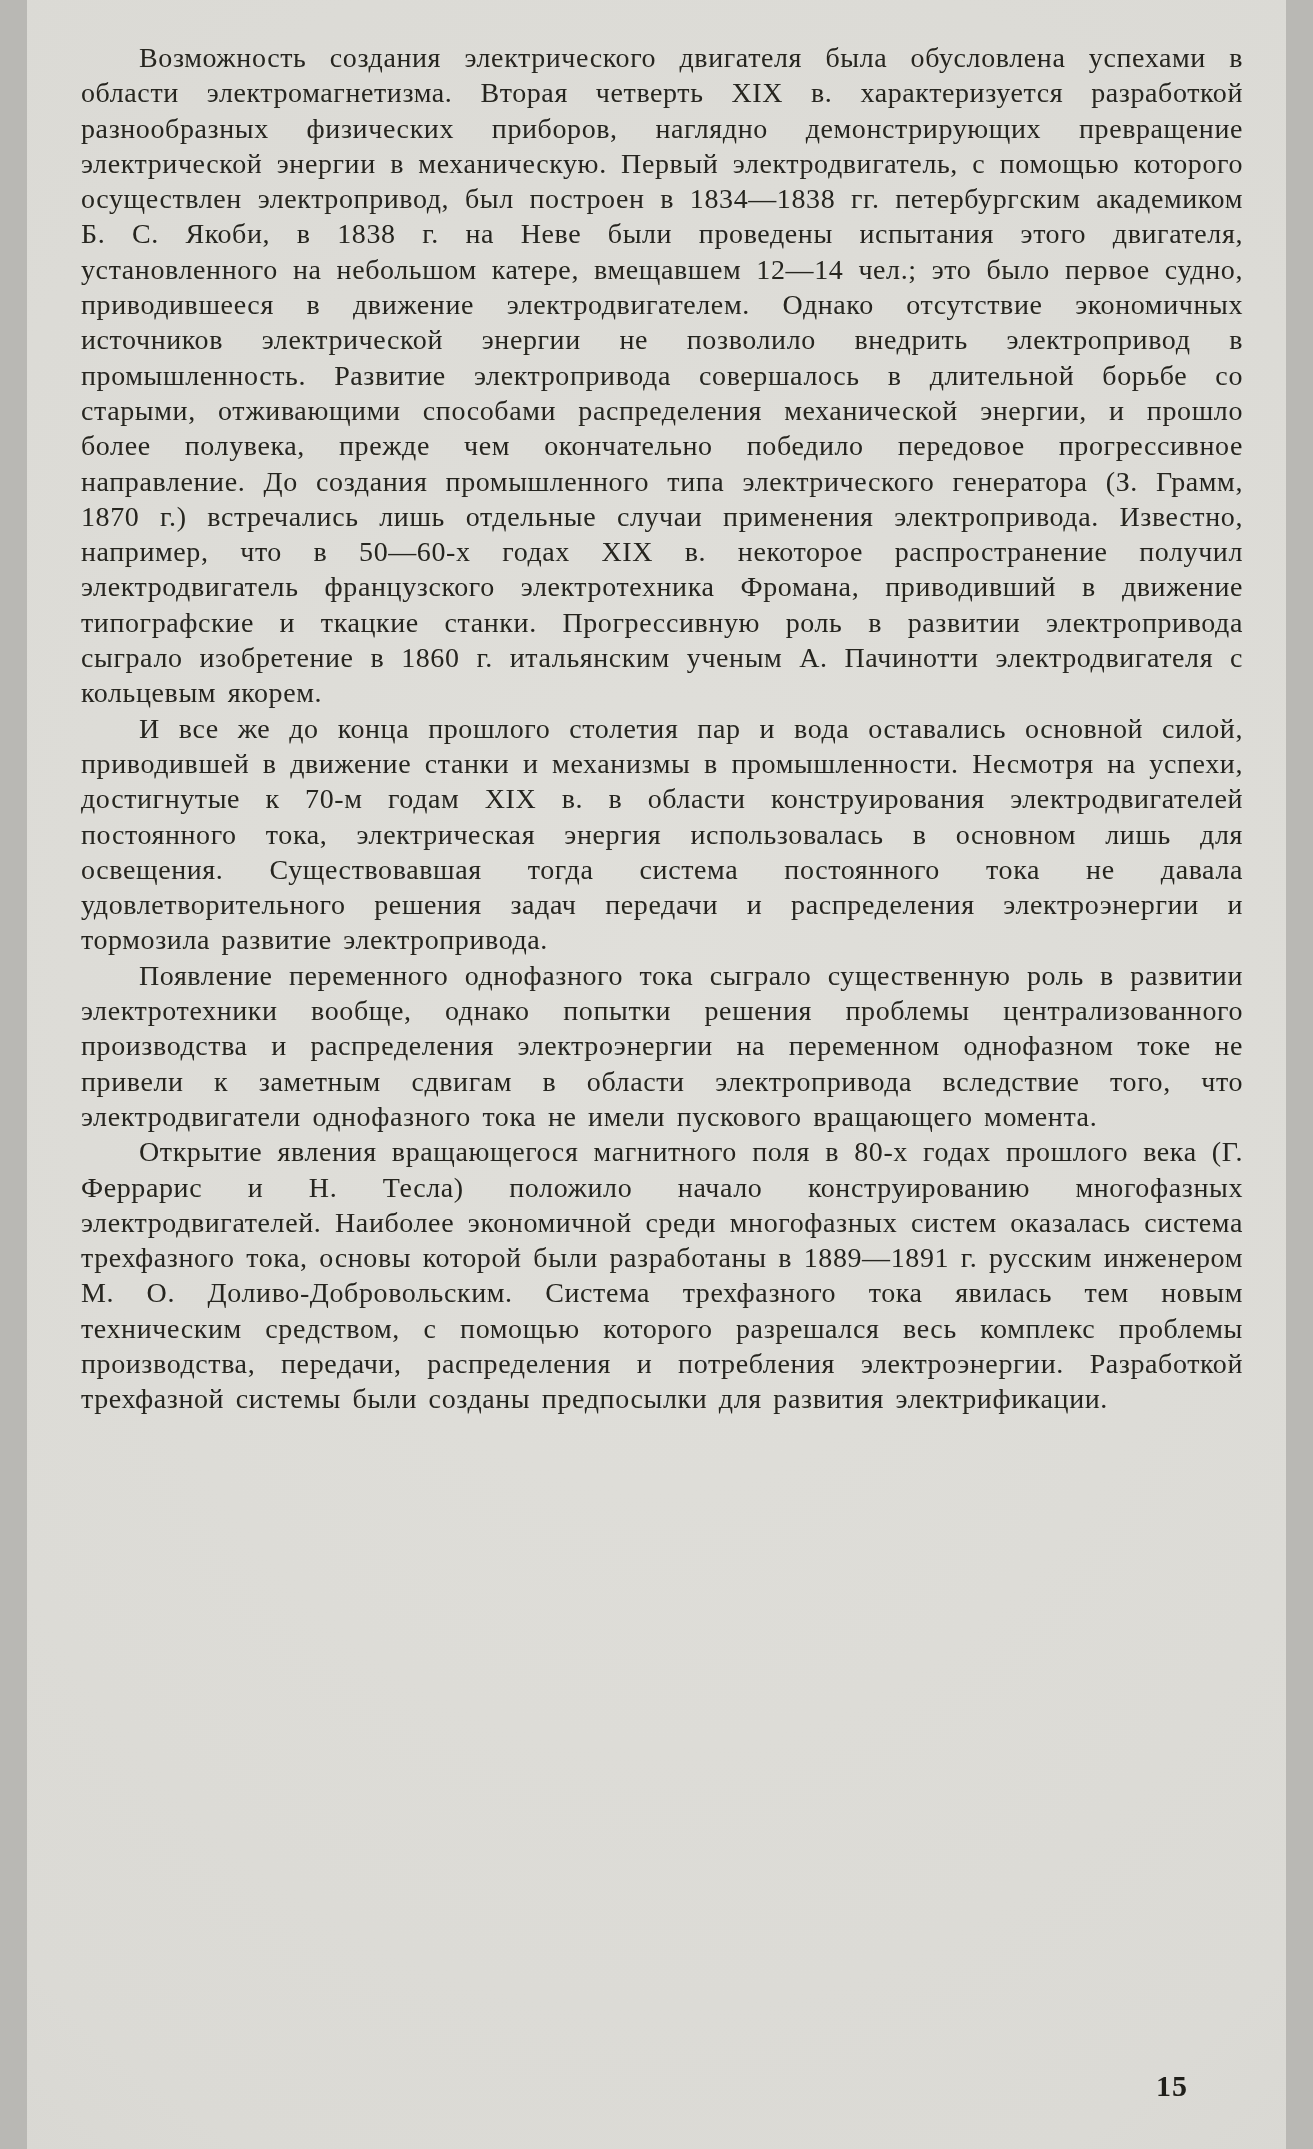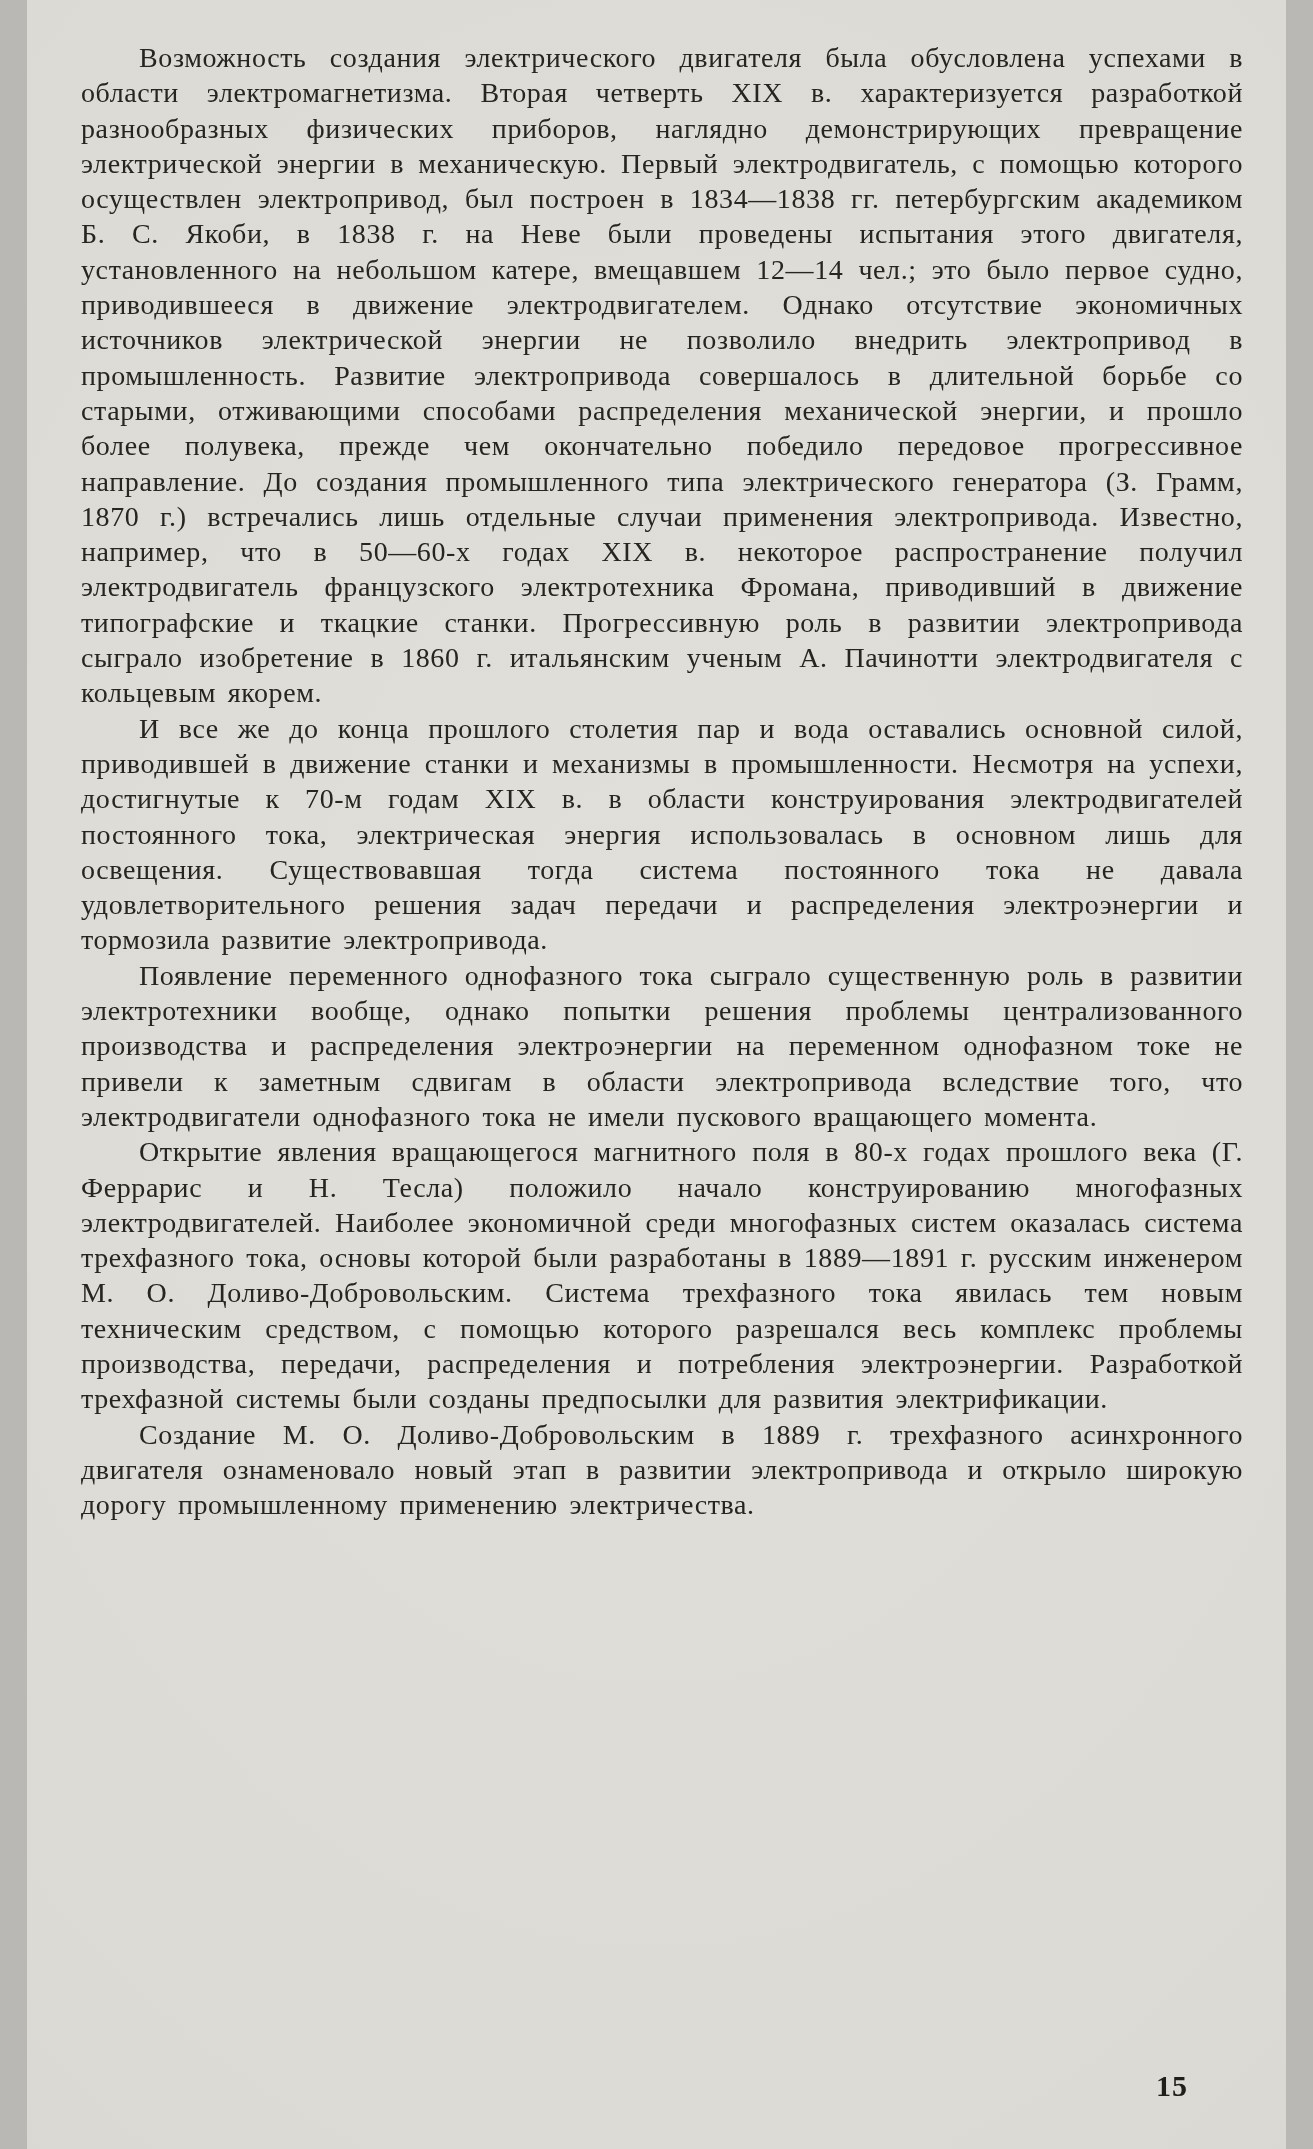--- a/index.html
+++ b/index.html
@@ -47,16 +47,15 @@
 </style>
 </head>
 <body>
 
 <div class="page">
   <div class="text-block">
     <p>Возможность создания электрического двигателя была обусловлена успехами в области электромагнетизма. Вторая четверть XIX в. характеризуется разработкой разнообразных физических приборов, наглядно демонстрирующих превращение электрической энергии в механическую. Первый электродвигатель, с помощью которого осуществлен электропривод, был построен в 1834—1838 гг. петербургским академиком Б. С. Якоби, в 1838 г. на Неве были проведены испытания этого двигателя, установленного на небольшом катере, вмещавшем 12—14 чел.; это было первое судно, приводившееся в движение электродвигателем. Однако отсутствие экономичных источников электрической энергии не позволило внедрить электропривод в промышленность. Развитие электропривода совершалось в длительной борьбе со старыми, отживающими способами распределения механической энергии, и прошло более полувека, прежде чем окончательно победило передовое прогрессивное направление. До создания промышленного типа электрического генератора (З. Грамм, 1870 г.) встречались лишь отдельные случаи применения электропривода. Известно, например, что в 50—60-х годах XIX в. некоторое распространение получил электродвигатель французского электротехника Фромана, приводивший в движение типографские и ткацкие станки. Прогрессивную роль в развитии электропривода сыграло изобретение в 1860 г. итальянским ученым А. Пачинотти электродвигателя с кольцевым якорем.</p>
     <p>И все же до конца прошлого столетия пар и вода оставались основной силой, приводившей в движение станки и механизмы в промышленности. Несмотря на успехи, достигнутые к 70-м годам XIX в. в области конструирования электродвигателей постоянного тока, электрическая энергия использовалась в основном лишь для освещения. Существовавшая тогда система постоянного тока не давала удовлетворительного решения задач передачи и распределения электроэнергии и тормозила развитие электропривода.</p>
     <p>Появление переменного однофазного тока сыграло существенную роль в развитии электротехники вообще, однако попытки решения проблемы централизованного производства и распределения электроэнергии на переменном однофазном токе не привели к заметным сдвигам в области электропривода вследствие того, что электродвигатели однофазного тока не имели пускового вращающего момента.</p>
     <p>Открытие явления вращающегося магнитного поля в 80-х годах прошлого века (Г. Феррарис и Н. Тесла) положило начало конструированию многофазных электродвигателей. Наиболее экономичной среди многофазных систем оказалась система трехфазного тока, основы которой были разработаны в 1889—1891 г. русским инженером М. О. Доливо-Добровольским. Система трехфазного тока явилась тем новым техническим средством, с помощью которого разрешался весь комплекс проблемы производства, передачи, распределения и потребления электроэнергии. Разработкой трехфазной системы были созданы предпосылки для развития электрификации.</p>
-    <p>Создание М. О. Доливо-Добровольским в 1889 г. трехфазного асинхронного двигателя ознаменовало новый этап в развитии электропривода и открыло широкую дорогу промышленному применению электричества.</p>
   </div>
   <div class="page-number">15</div>
 </div>
 
 </body></html>

